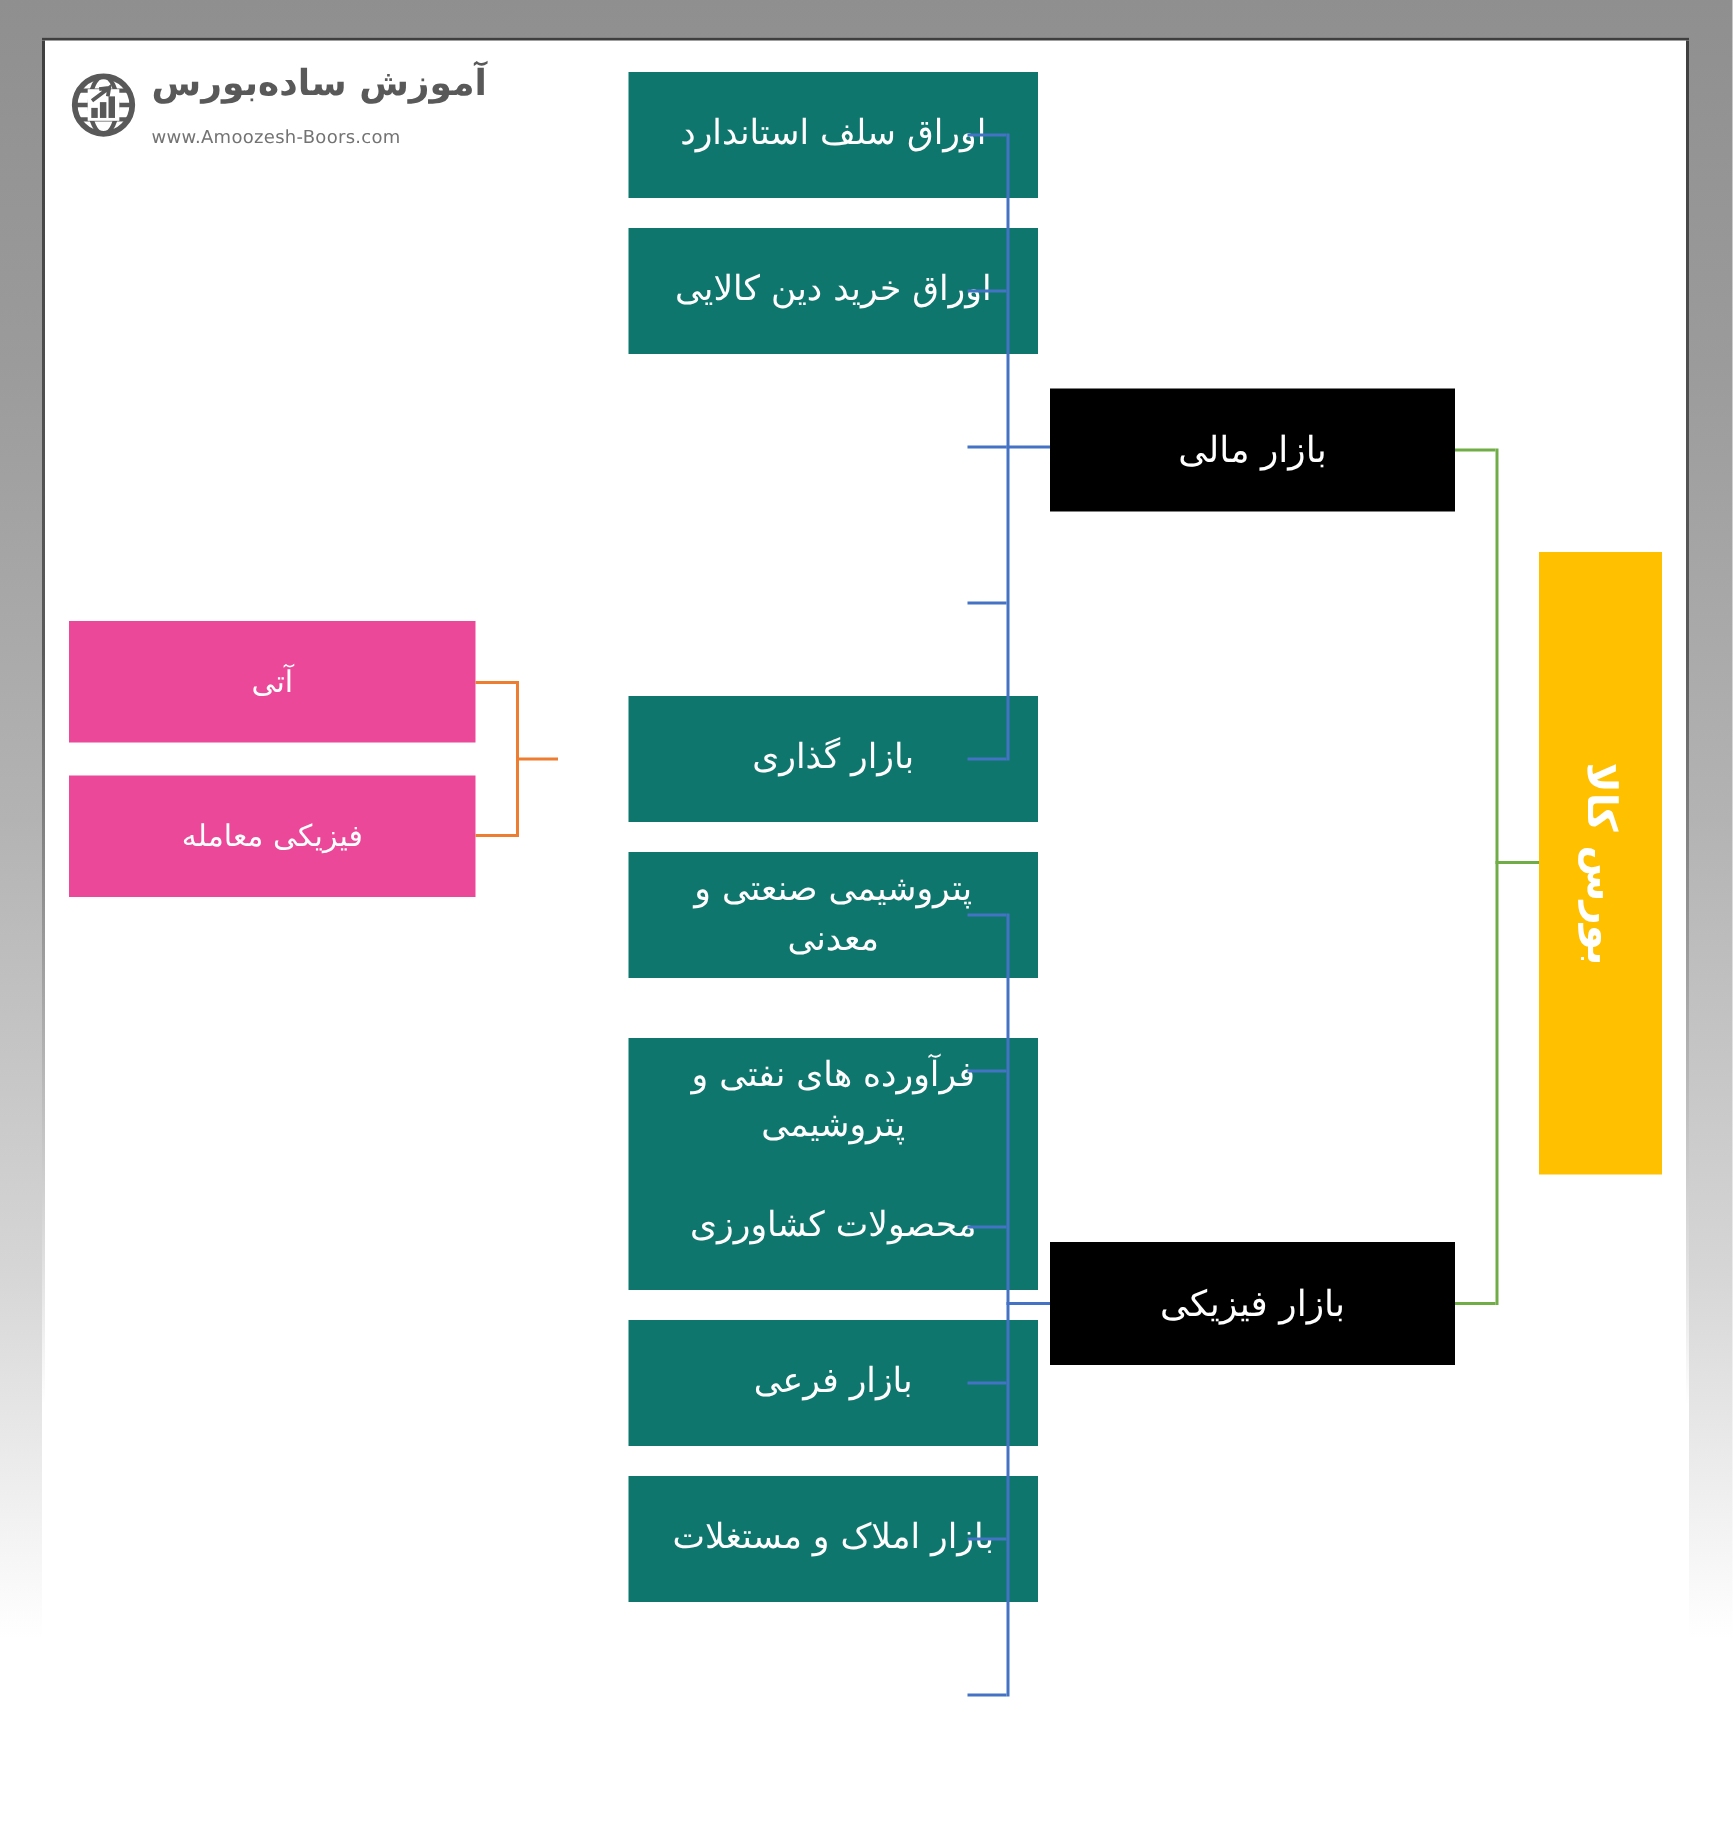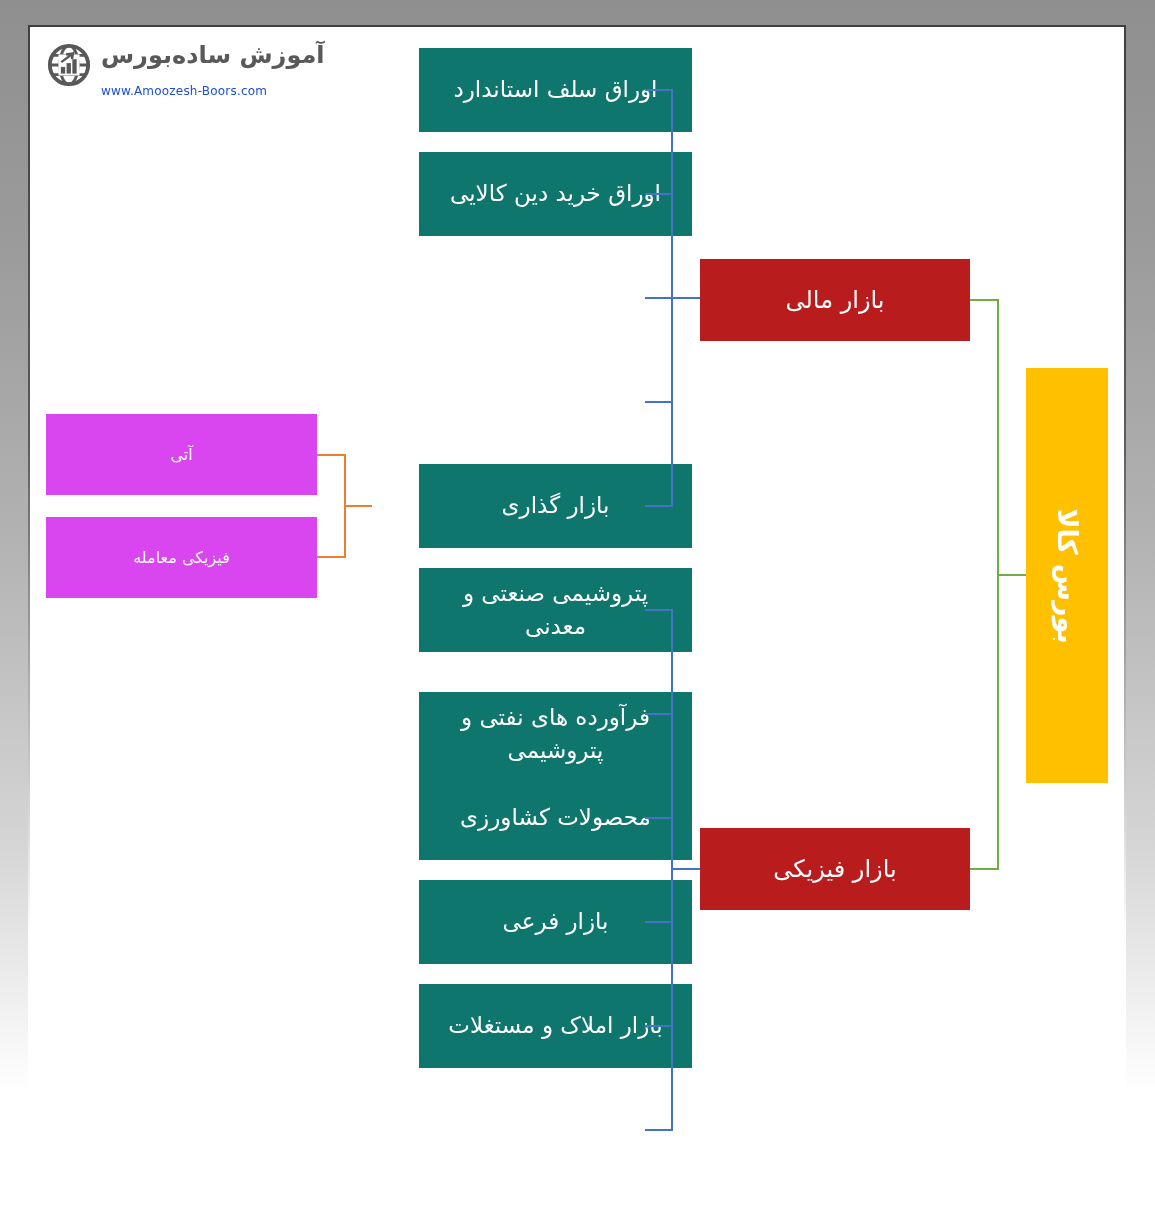--- a/index.html
+++ b/index.html
@@ -15,38 +15,38 @@
     background:#ffffff;
     border:2px solid;
     border-image:linear-gradient(180deg,#3f3f3f 0%,#5a5a5a 35%,rgba(255,255,255,0) 78%) 1;
   }
   .node{
     position:absolute;display:flex;align-items:center;justify-content:center;
     color:#ffffff;text-align:center;direction:rtl;
     font-size:23px;line-height:1.45;padding:4px 14px;box-sizing:border-box;
   }
   .blue{background:#0f766e;left:372px;width:273px;height:84px;margin-left:47px;}
-  .green{background:#b91c1c;left:700px;width:270px;height:82px;font-size:24px;}
-  .orange{background:#d946ef;left:46px;width:271px;height:81px;font-size:16px;}
+  .green{background:#000000;left:700px;width:270px;height:82px;font-size:24px;}
+  .orange{background:#ec4899;left:46px;width:271px;height:81px;font-size:20px;}
   .yellow{background:#FFC000;left:1026px;top:368px;width:82px;height:415px;}
   .yellow .rot{
     position:absolute;left:50%;top:50%;
     transform:translate(-50%,-50%) rotate(90deg);
     white-space:nowrap;color:#fff;font-size:27px;font-weight:bold;direction:rtl;
   }
   .hline,.vline{position:absolute;}
   .hline{height:2px;}
   .vline{width:2px;}
   .c-blue{background:#4472C4;}
   .c-green{background:#70AD47;}
   .c-orange{background:#ED7D31;}
-  .logo{position:absolute;left:46px;top:42px;display:flex;align-items:flex-start;gap:9px;}
+  .logo{position:absolute;left:46px;top:42px;display:flex;align-items:center;gap:9px;}
   .logo-text{display:flex;flex-direction:column;align-items:flex-start;}
   .logo-title{direction:rtl;font-size:24px;font-weight:bold;color:#595959;line-height:1.1;}
-  .logo-url{font-size:12px;color:#1d4ed8;margin-top:16px;letter-spacing:.2px;}
+  .logo-url{font-size:12px;color:#737373;margin-top:16px;letter-spacing:.2px;}
 </style>
 </head>
 <body>
 
 <div id="canvas">
   <div class="page"></div>
 
   <div class="logo">
     <svg width="46" height="46" viewBox="0 0 48 48">
       <circle cx="24" cy="24" r="20" fill="none" stroke="#595959" stroke-width="4"></circle>

